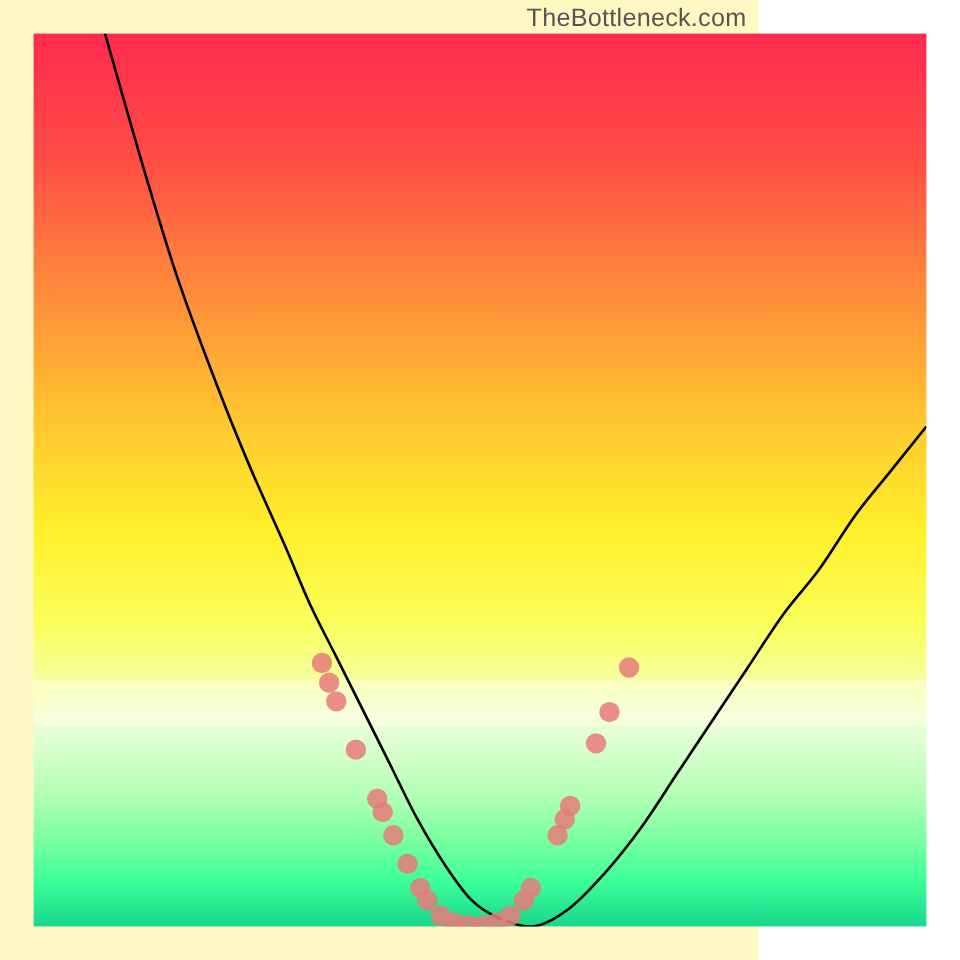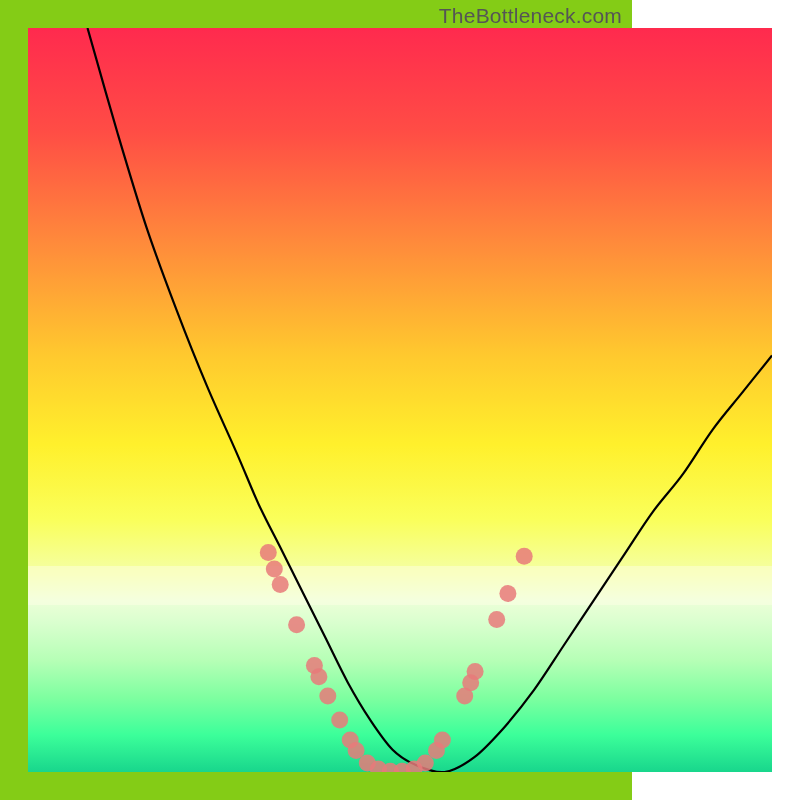--- a/index.html
+++ b/index.html
@@ -7,21 +7,21 @@
     padding: 0;
     width: 800px;
     height: 800px;
     overflow: hidden;
     font-family: Arial, Helvetica, sans-serif;
   }
   .frame {
     position: relative;
     width: 632px;
     height: 800px;
-    background: #84cc16;
+    background: #fef9c3;
   }
   .plot {
     position: absolute;
     left: 28px;
     top: 28px;
     width: 744px;
     height: 744px;
     background: linear-gradient(to bottom,
       #ff2a4e 0%,
       #ff4d45 14%,

